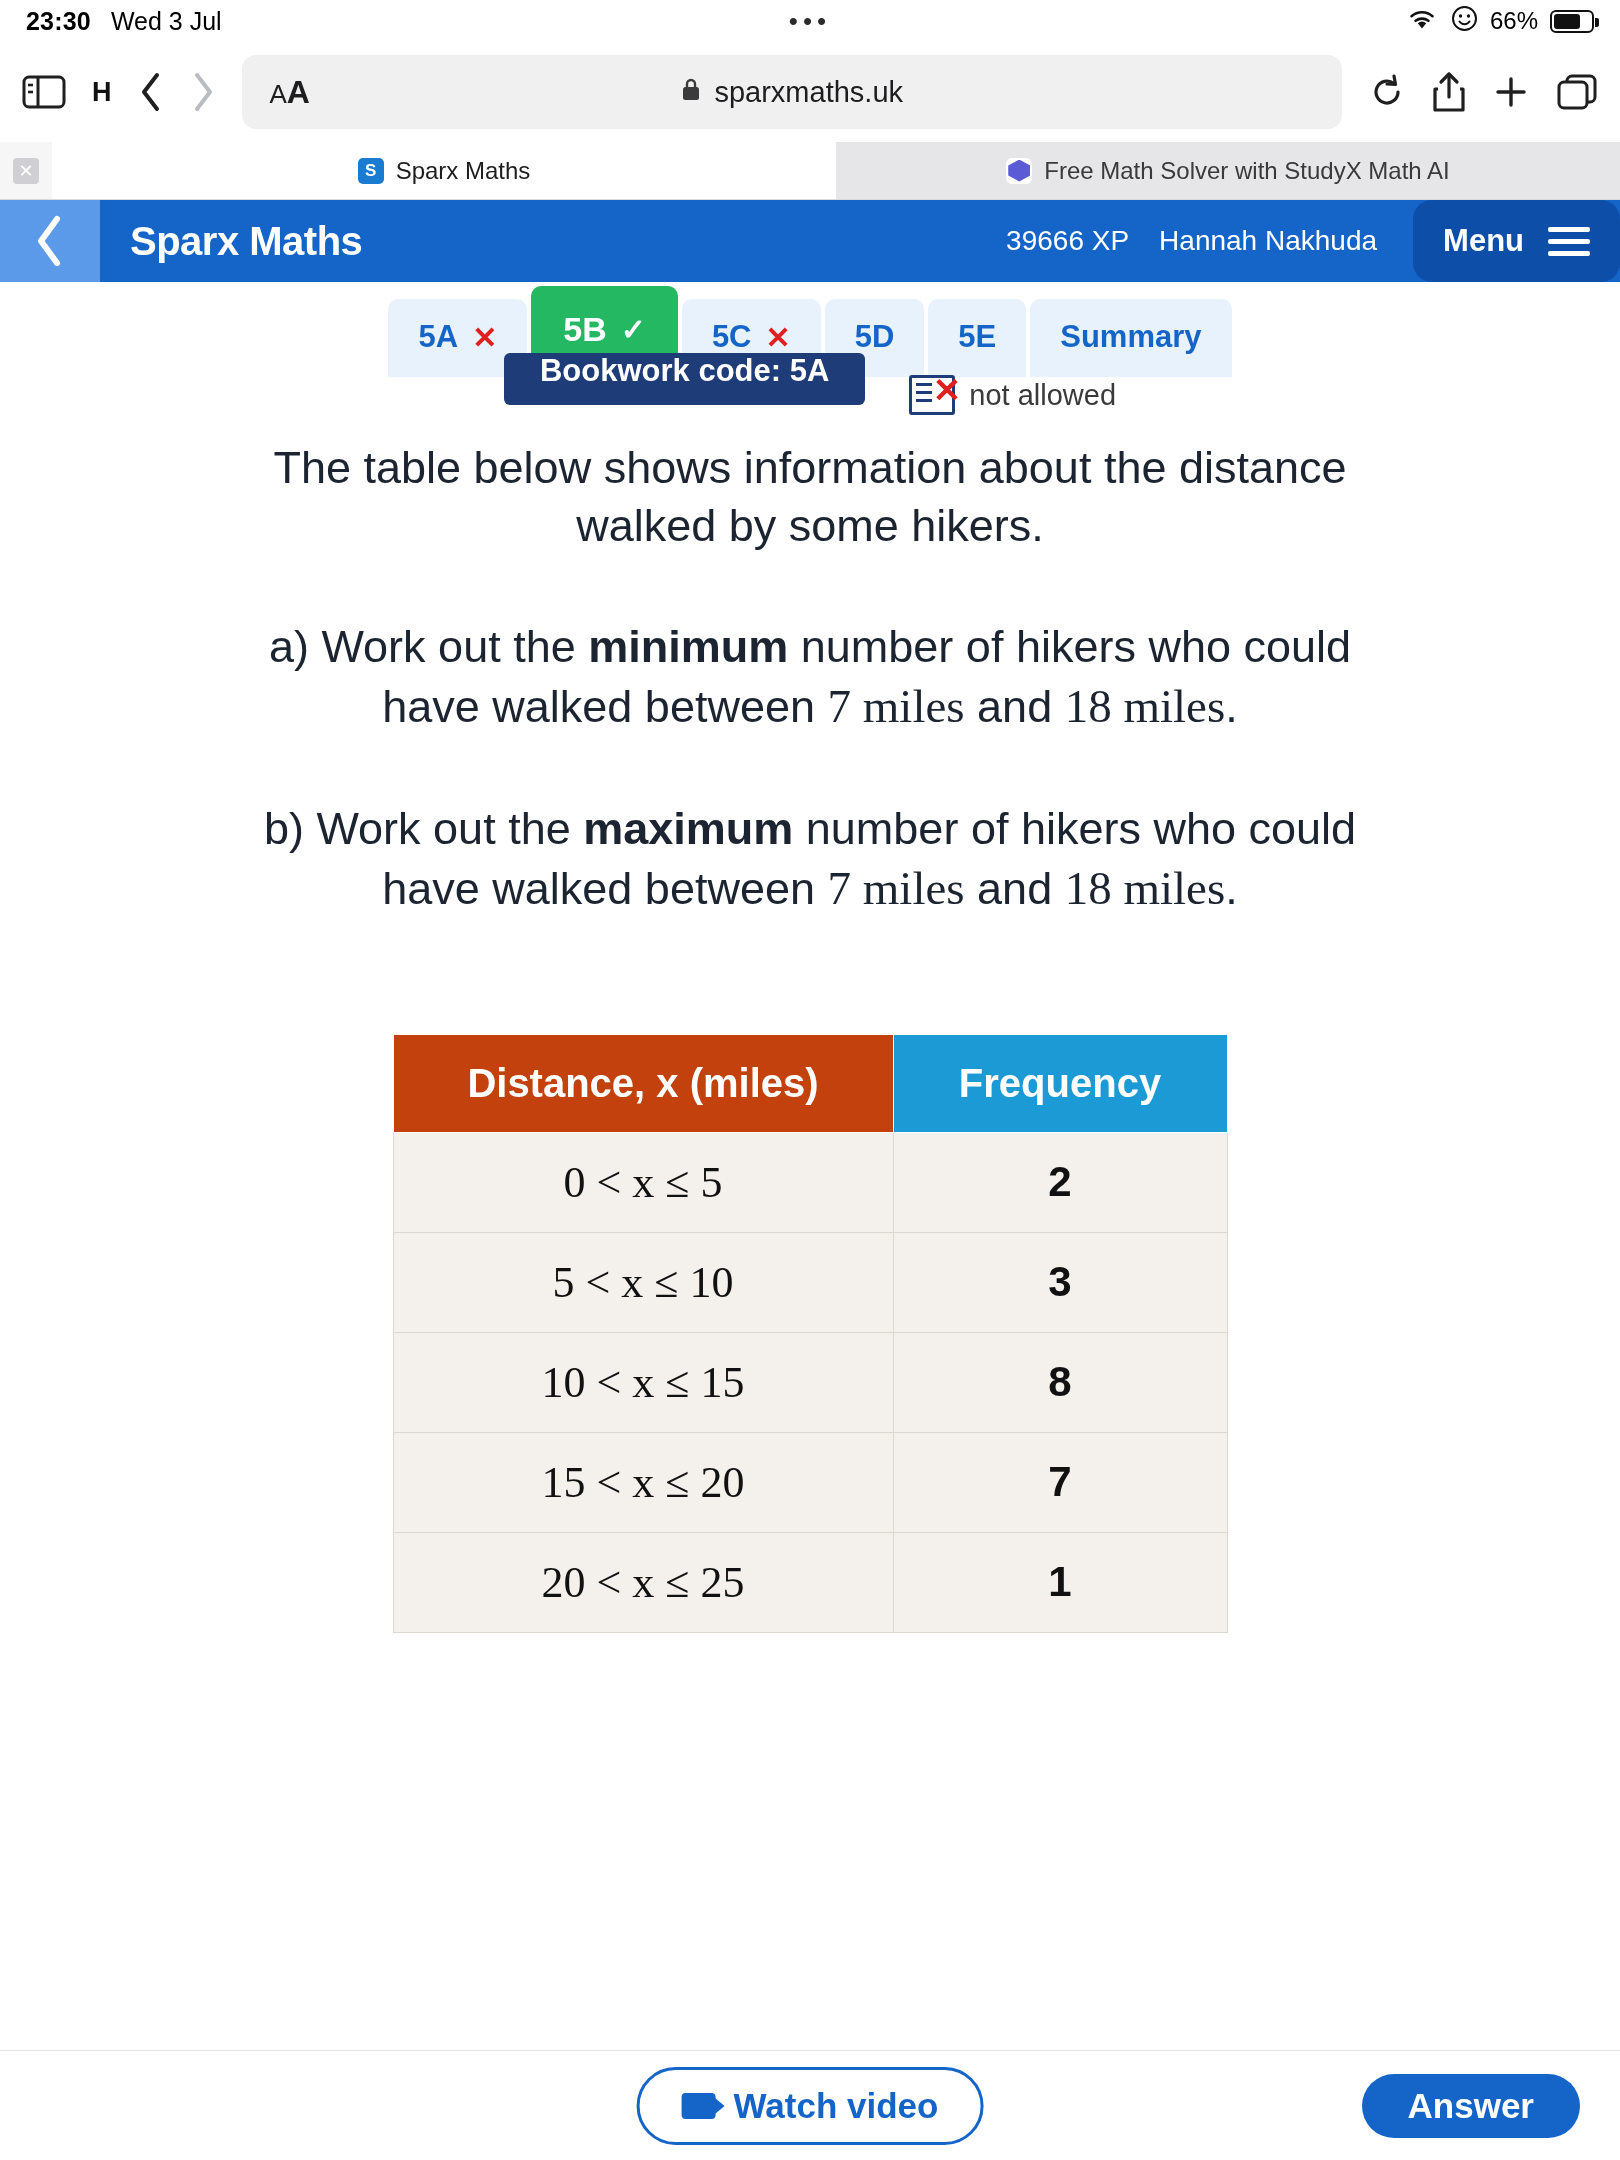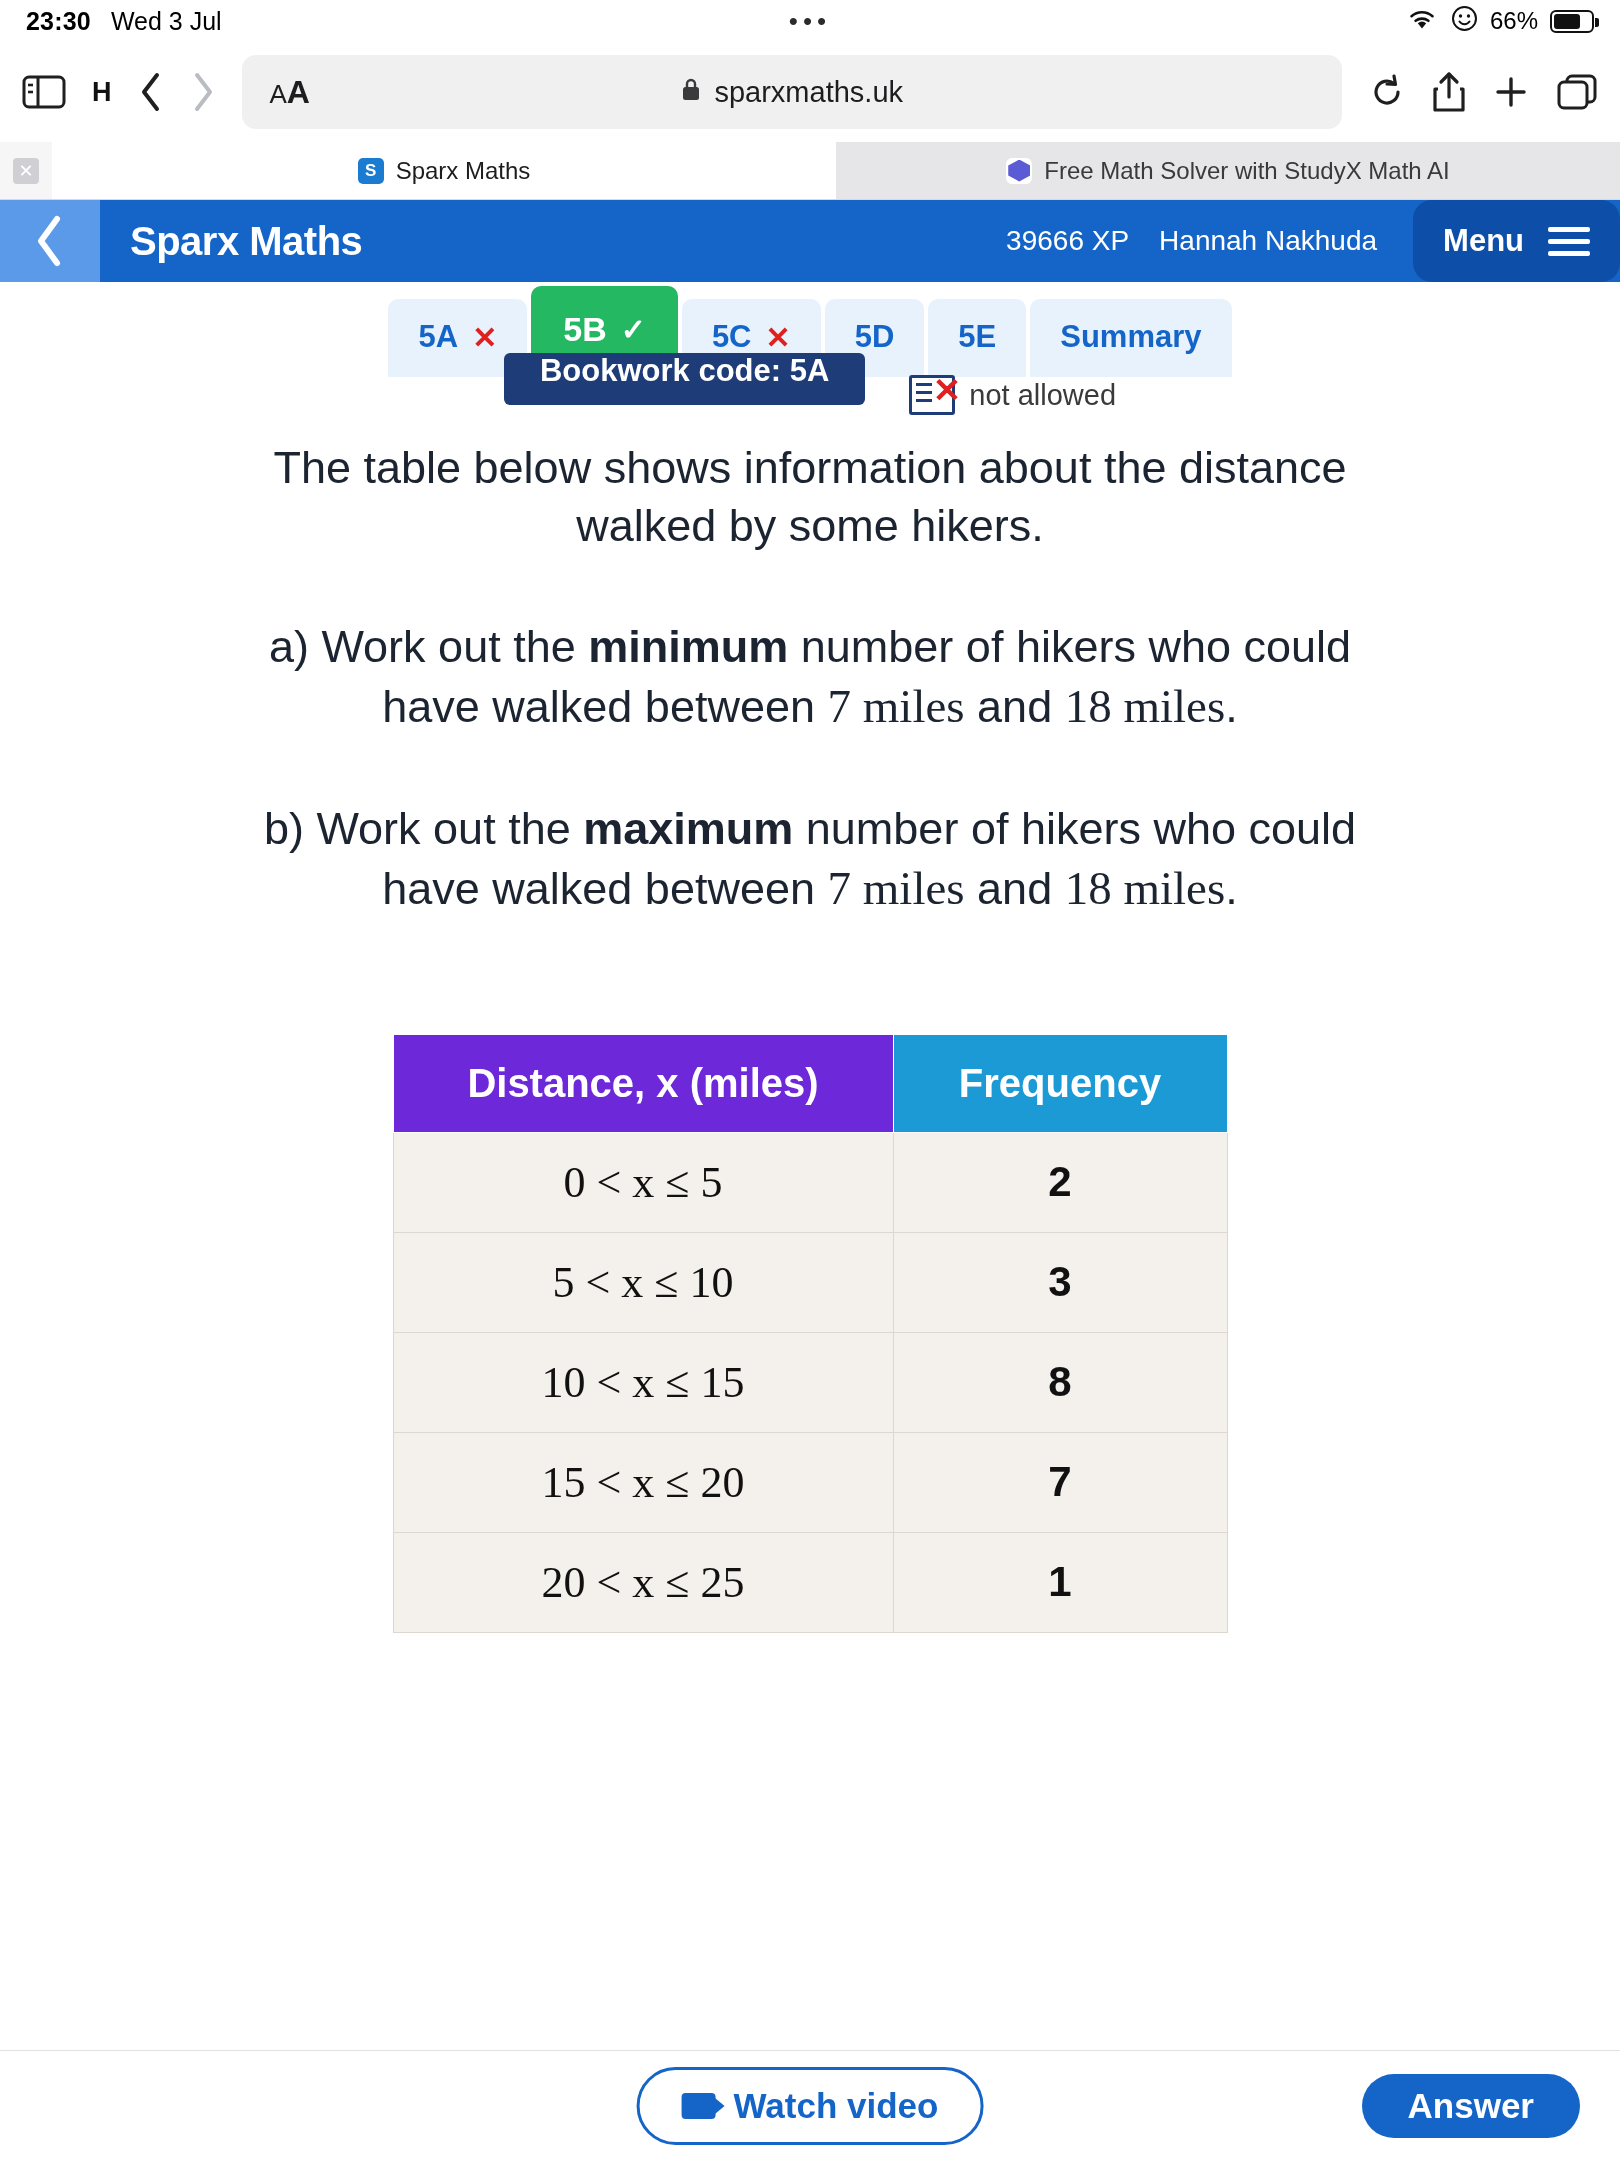--- a/index.html
+++ b/index.html
@@ -182,21 +182,21 @@
   table.freq {
     border-collapse:collapse;
     font-family:"Liberation Serif", serif;
   }
   table.freq th {
     color:#fff; font-family:"Liberation Sans", sans-serif;
     font-weight:700; font-size:40px;
     padding:26px 22px;
     border:1px solid #ffffff;
   }
-  th.c1 { background:#6d28d9; width:500px; }
+  th.c1 { background:#c2410c; width:500px; }
   th.c2 { background:#1c9ad6; width:334px; }
   table.freq td {
     background:#f4f1ec;
     text-align:center;
     font-size:44px;
     color:#111;
     padding:24px 10px;
     border:1px solid #dcd8d0;
   }
   table.freq td.freqcell { font-family:"Liberation Sans", sans-serif; font-weight:600; font-size:42px; }

